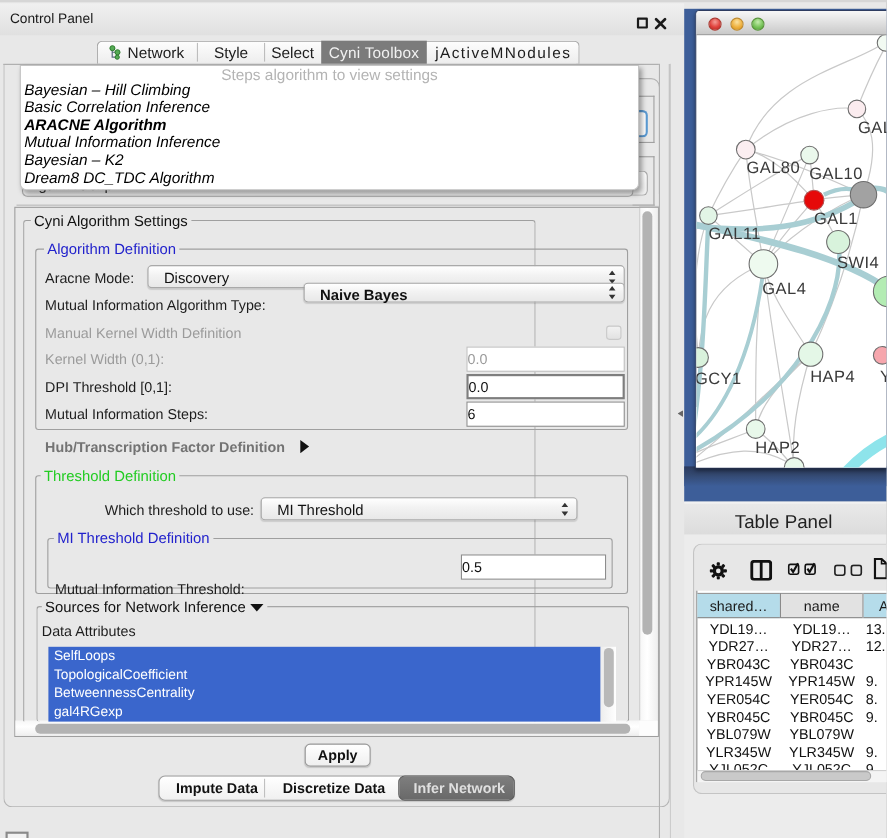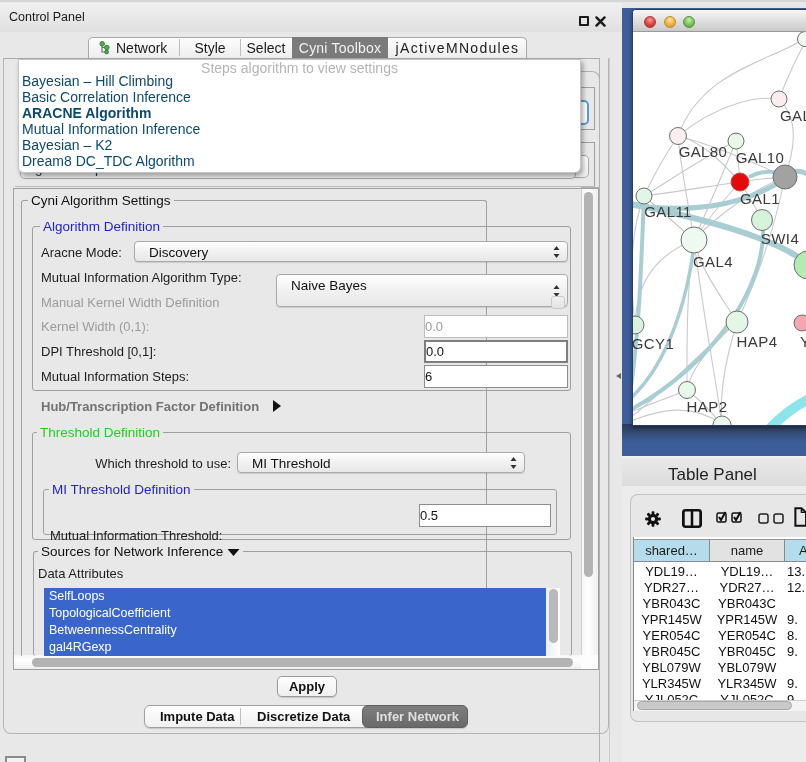--- a/index.html
+++ b/index.html
@@ -78,21 +78,21 @@
   <div class="gtitle" style="left:7px;color:#2222cc;">Algorithm Definition</div>
 </div>
 <div class="lbl abs" style="left:41px;top:245px;">Aracne Mode:</div>
 <div class="combo" style="left:134px;top:241px;width:434px;height:21px;">
     <span style="position:absolute;left:14px;top:3px;">Discovery</span>
   <svg class="ar" viewBox="0 0 7 12">
       <path d="M3.5 0 L6.5 4 L0.5 4 Z M3.5 12 L6.5 8 L0.5 8 Z" fill="#333"></path>
     </svg>
   </div>
 <div class="lbl abs" style="left:41px;top:270px;">Mutual Information Algorithm Type:</div>
-<div class="combo" style="left:276px;top:274px;width:292px;height:33px;">
+<div class="combo" style="left:276px;top:257px;width:292px;height:18px;font-weight:bold;">
     <span style="position:absolute;left:14px;top:3px;">Naive Bayes</span>
   <svg class="ar" viewBox="0 0 7 12">
       <path d="M3.5 0 L6.5 4 L0.5 4 Z M3.5 12 L6.5 8 L0.5 8 Z" fill="#333"></path>
     </svg>
   </div>
 <div class="lbl dis abs" style="left:41px;top:295px;">Manual Kernel Width Definition</div>
 <div class="abs" style="left:551px;top:296px;width:14px;height:13px;background:linear-gradient(#f2f2f2,#e2e2e2);border:1px solid #c9c9c9;border-radius:3px;"></div>
 <div class="lbl dis abs" style="left:41px;top:319px;">Kernel Width (0,1):</div>
 <div class="field" style="left:424px;top:315px;width:144px;height:23px;border:1px solid #bdbdbd;color:#9b9b9b;">0.0</div>
 <div class="lbl abs" style="left:41px;top:344px;">DPI Threshold [0,1]:</div>
@@ -143,21 +143,21 @@
 <div class="abs" style="left:5px;top:756px;width:21px;height:10px;border:2px solid #8a8a8a;background:#f2f2f2;"></div>
 
 <div class="abs" style="left:599px;top:58px;width:1px;height:704px;background:#b0b0b0;"></div>
 <div class="abs" style="left:609px;top:58px;width:1px;height:704px;background:#cccccc;"></div>
 <svg class="abs" style="left:616px;top:373px;" width="5" height="6" viewBox="0 0 5 6">
     <path d="M5 0 L5 6 L0 3 Z" fill="#666"></path>
   </svg>
 
 <div class="abs" style="left:18px;top:59px;width:563px;height:114px;background:#fff;border:1px solid #c4c4c4;border-radius:0 0 6px 6px;box-shadow:2px 3px 5px rgba(0,0,0,0.35);"></div>
 <div class="abs" style="left:18px;top:59px;width:563px;text-align:center;font-size:14px;color:#b4b4b4;padding-top:1px;">Steps algorithm to view settings</div>
-<div class="abs" style="left:22px;top:73px;width:540px;font-size:14px;color:#0c4a6e;line-height:16px;">
+<div class="abs" style="left:22px;top:73px;width:540px;font-size:14px;color:#000000;line-height:16px;font-style:italic;">
 Bayesian – Hill Climbing<br>
 Basic Correlation Inference<br>
 <span class="bold">ARACNE Algorithm</span><br>
 Mutual Information Inference<br>
 Bayesian – K2<br>
 Dream8 DC_TDC Algorithm
 </div>
 
 <div class="abs" style="left:622px;top:8px;width:184px;height:448px;background:#3d5e99;"></div>
 <div class="abs" style="left:622px;top:424px;width:184px;height:18px;background:linear-gradient(#2a3a5f,#33486f 40%,#3d5e99);"></div>

